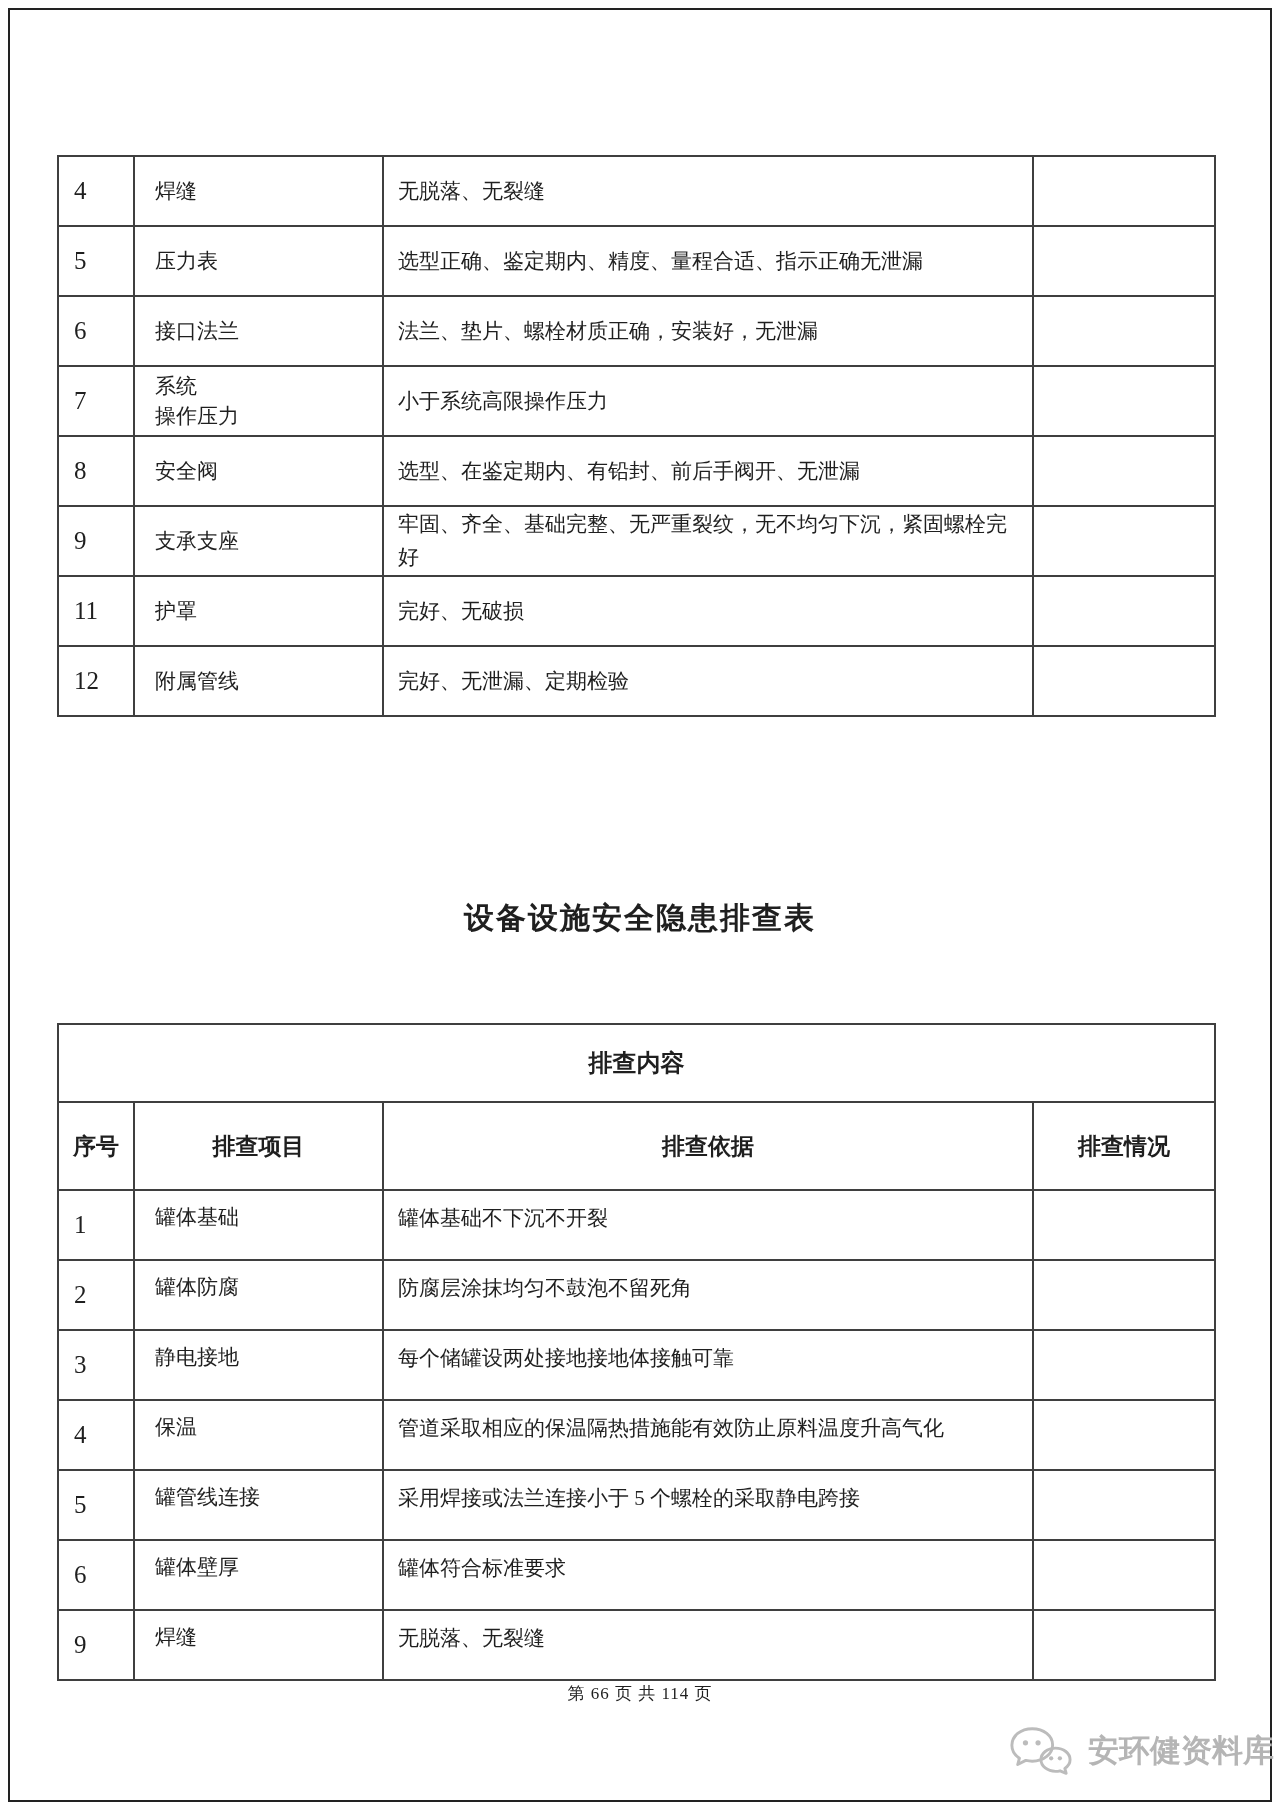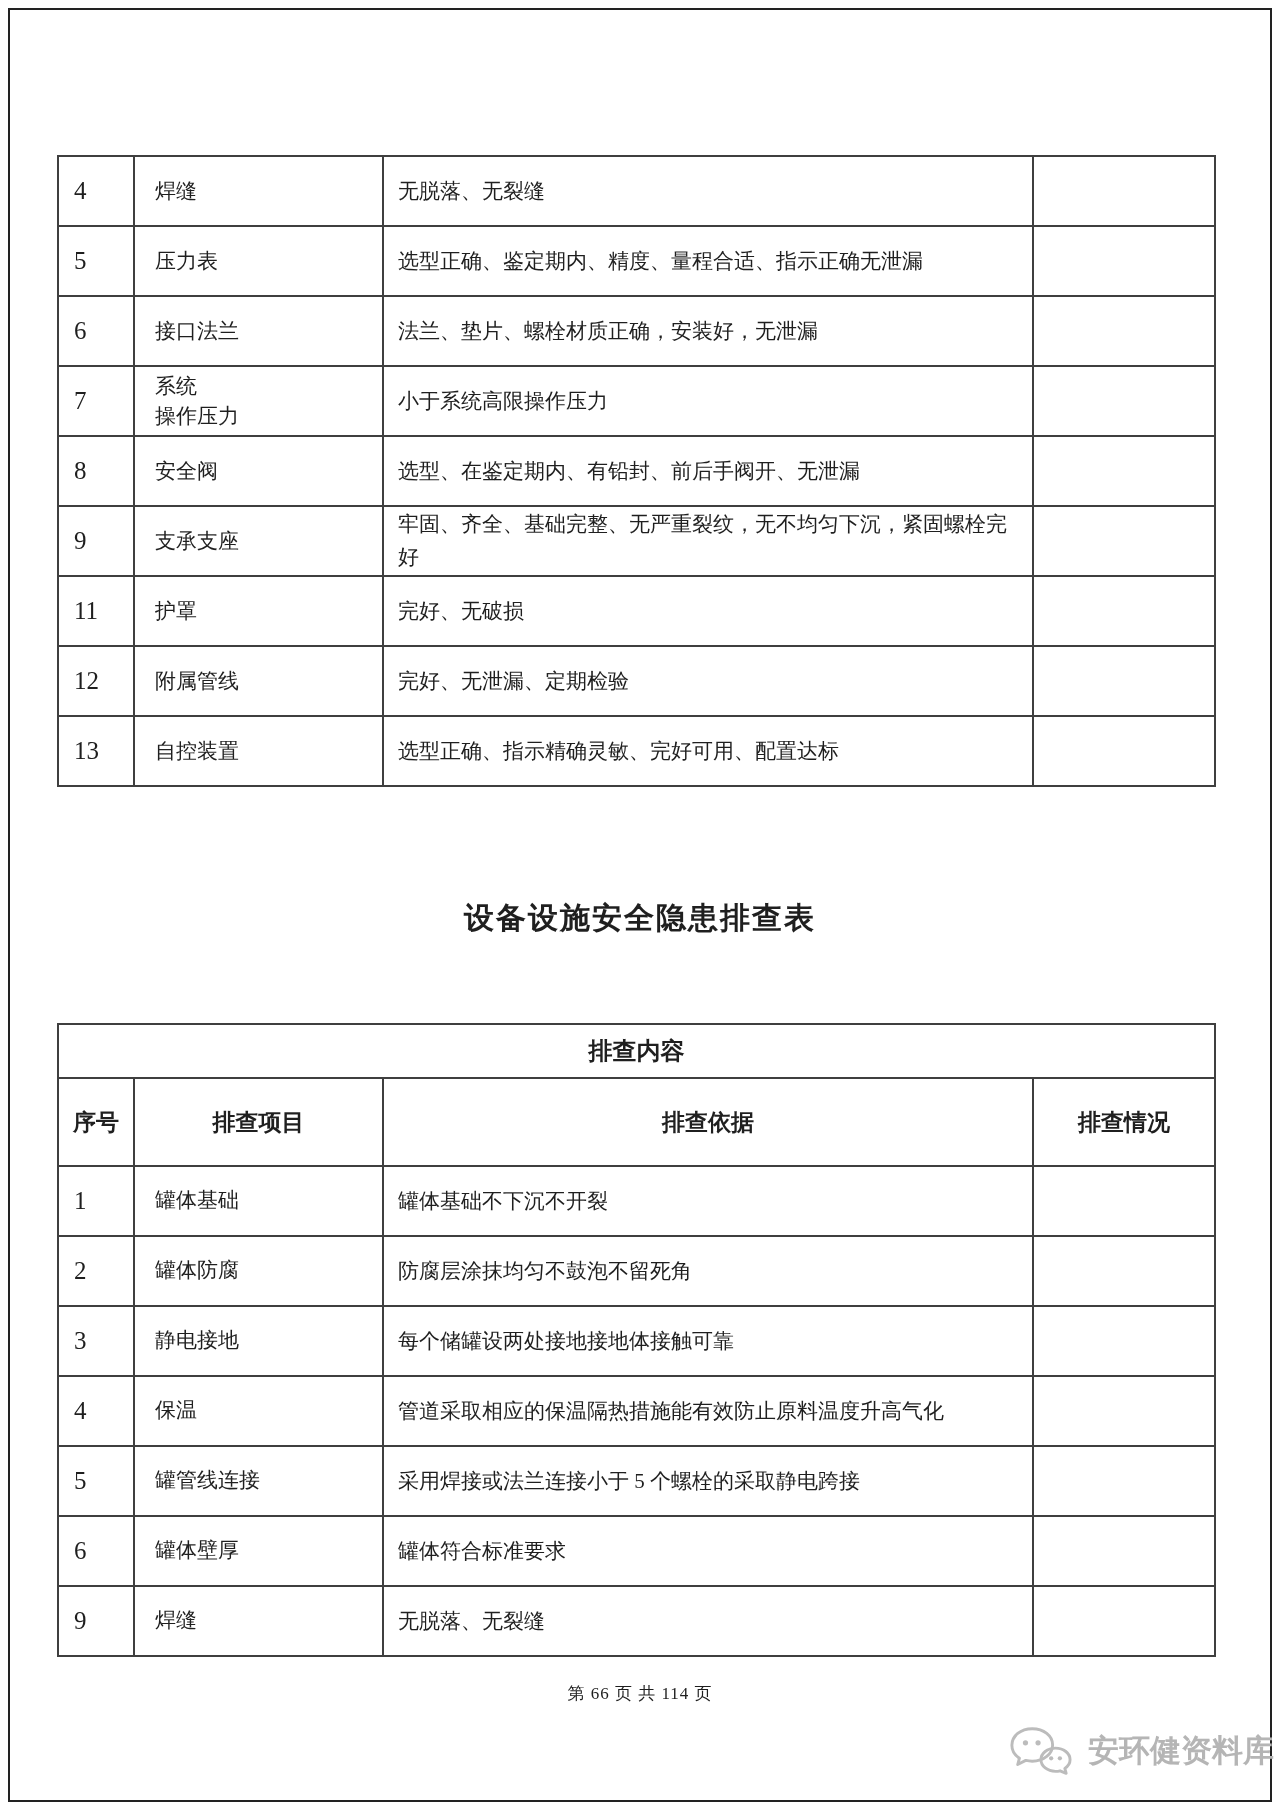--- a/index.html
+++ b/index.html
@@ -17,22 +17,22 @@
   #table2 { left:57px; top:1023px; width:1157px; }
   col.c-num   { width:76px;  }
   col.c-item  { width:249px; }
   col.c-basis { width:650px; }
   col.c-stat  { width:182px; }
   tr.data-row { height:70px; }
   td.num   { font-size:25px; padding-left:15px; }
   td.item  { font-size:21px; padding-left:20px; white-space:pre-line; line-height:1.45;margin-top:48px; }
   td.basis { font-size:21px; padding-left:14px; padding-right:12px; line-height:1.55; }
   td.status{ }
-  #table2 td.item, #table2 td.basis { vertical-align:top; padding-top:18px; }
-  tr.section-row { height:54px; }
+  #table2 td.item, #table2 td.basis { vertical-align:top; padding-top:11px; }
+  tr.section-row { height:78px; }
   tr.header-row  { height:88px; }
   th.section-hd { font-size:24px; font-weight:bold; text-align:center; }
   th.col-hd { font-size:23px; font-weight:bold; text-align:center; }
   .doc-title {
     position:absolute; left:0; top:898px; width:1280px; text-align:center;
     font-size:30px; font-weight:bold; letter-spacing:2px;
   }
   .facility-line {
     position:absolute; left:193px; top:952px;
     font-size:28px; font-weight:bold; letter-spacing:1px;
@@ -102,26 +102,20 @@
       <tr class="data-row">
         <td class="num">11</td>
         <td class="item">护罩</td>
         <td class="basis">完好、无破损</td>
         <td class="status"></td>
       </tr>
       <tr class="data-row">
         <td class="num">12</td>
         <td class="item">附属管线</td>
         <td class="basis">完好、无泄漏、定期检验</td>
-        <td class="status"></td>
-      </tr>
-      <tr class="data-row">
-        <td class="num">13</td>
-        <td class="item">自控装置</td>
-        <td class="basis">选型正确、指示精确灵敏、完好可用、配置达标</td>
         <td class="status"></td>
       </tr>
     </tbody>
   </table>
 
   <div class="doc-title">设备设施安全隐患排查表</div>
 
   <table id="table2">
     <colgroup>
         <col class="c-num">

